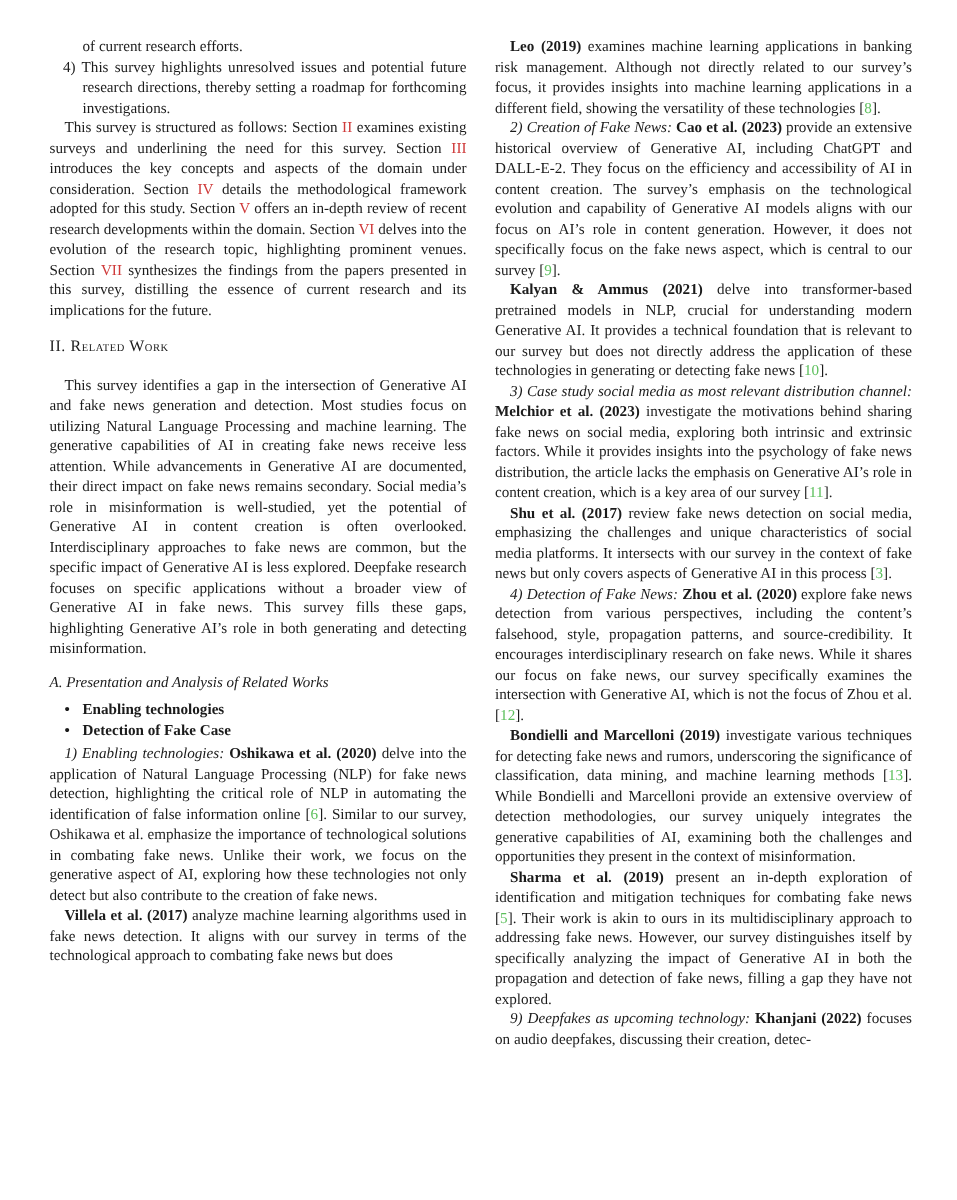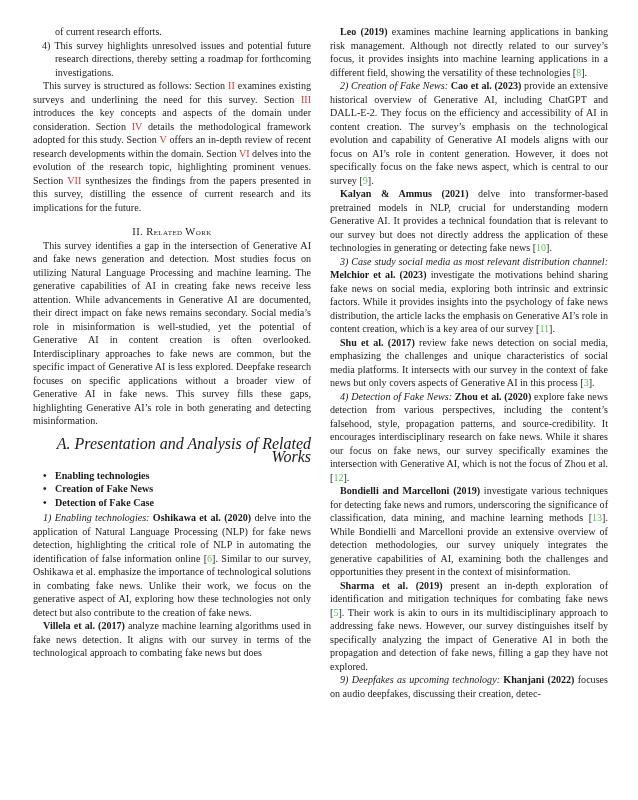--- a/index.html
+++ b/index.html
@@ -27,29 +27,28 @@
   .para { margin: 0; text-indent: 10px; }
   .para.noindent { text-indent: 0; }
   .cont-line { margin: 0; padding-left: 22px; text-indent: 0; }
   .num-item { margin: 0; padding-left: 22px; text-indent: -13px; }
 
   .section-heading {
     font-variant: small-caps;
     font-weight: normal;
     font-size: 10.6px;
     letter-spacing: 0.4px;
-    text-align: center;
     text-indent: 0;
-    margin: 11px 0 0 0;
+    margin: 11px 0 12px 0;
   }
   .subsection-heading {
     font-style: italic;
     font-weight: normal;
-    font-size: 16px;
-    text-align: right;
+    font-size: 10px;
+    text-align: left;
     text-indent: 0;
     margin: 9px 0 5px 0;
   }
   .bullet-list { margin: 2px 0 2px 0; padding: 0 0 0 12px; list-style: none; }
   .bullet-item { position: relative; padding-left: 10px; font-weight: bold; text-align: left; }
   .bullet-item::before { content: "\2022"; position: absolute; left: -2px; }
 
   .seg-plain  { }
   .seg-bold   { font-weight: bold; }
   .seg-italic { font-style: italic; }
@@ -62,21 +61,20 @@
 <div class="page" style="--ref-color: #cf3a3a; --cite-color: #5bbf5b;">
   <div class="col col-left">
       <p class="cont-line"><span class="seg-plain">of current research efforts.</span></p>
       <p class="num-item"><span class="seg-plain">4) </span><span class="seg-plain">This survey highlights unresolved issues and potential future research directions, thereby setting a roadmap for forthcoming investigations.</span></p>
       <p class="para"><span class="seg-plain">This survey is structured as follows: Section </span><span class="seg-ref">II</span><span class="seg-plain"> examines existing surveys and underlining the need for this survey. Section </span><span class="seg-ref">III</span><span class="seg-plain"> introduces the key concepts and aspects of the domain under consideration. Section </span><span class="seg-ref">IV</span><span class="seg-plain"> details the methodological framework adopted for this study. Section </span><span class="seg-ref">V</span><span class="seg-plain"> offers an in-depth review of recent research developments within the domain. Section </span><span class="seg-ref">VI</span><span class="seg-plain"> delves into the evolution of the research topic, highlighting prominent venues. Section </span><span class="seg-ref">VII</span><span class="seg-plain"> synthesizes the findings from the papers presented in this survey, distilling the essence of current research and its implications for the future.</span></p>
       <h2 class="section-heading">II. Related Work</h2>
       <p class="para"><span class="seg-plain">This survey identifies a gap in the intersection of Generative AI and fake news generation and detection. Most studies focus on utilizing Natural Language Processing and machine learning. The generative capabilities of AI in creating fake news receive less attention. While advancements in Generative AI are documented, their direct impact on fake news remains secondary. Social media’s role in misinformation is well-studied, yet the potential of Generative AI in content creation is often overlooked. Interdisciplinary approaches to fake news are common, but the specific impact of Generative AI is less explored. Deepfake research focuses on specific applications without a broader view of Generative AI in fake news. This survey fills these gaps, highlighting Generative AI’s role in both generating and detecting misinformation.</span></p>
       <h3 class="subsection-heading">A. Presentation and Analysis of Related Works</h3>
       <ul class="bullet-list">
         <li class="bullet-item">Enabling technologies</li>
-        <li class="bullet-item">Creation of Fake News</li>
         <li class="bullet-item">Detection of Fake Case</li>
       </ul>
       <p class="para"><span class="seg-italic">1) Enabling technologies: </span><span class="seg-bold">Oshikawa et al. (2020)</span><span class="seg-plain"> delve into the application of Natural Language Processing (NLP) for fake news detection, highlighting the critical role of NLP in automating the identification of false information online [</span><span class="seg-cite">6</span><span class="seg-plain">]. Similar to our survey, Oshikawa et al. emphasize the importance of technological solutions in combating fake news. Unlike their work, we focus on the generative aspect of AI, exploring how these technologies not only detect but also contribute to the creation of fake news.</span></p>
       <p class="para"><span class="seg-bold">Villela et al. (2017)</span><span class="seg-plain"> analyze machine learning algorithms used in fake news detection. It aligns with our survey in terms of the technological approach to combating fake news but does</span></p>
     </div>
   <div class="col col-right">
       <p class="para"><span class="seg-bold">Leo (2019)</span><span class="seg-plain"> examines machine learning applications in banking risk management. Although not directly related to our survey’s focus, it provides insights into machine learning applications in a different field, showing the versatility of these technologies [</span><span class="seg-cite">8</span><span class="seg-plain">].</span></p>
       <p class="para"><span class="seg-italic">2) Creation of Fake News: </span><span class="seg-bold">Cao et al. (2023)</span><span class="seg-plain"> provide an extensive historical overview of Generative AI, including ChatGPT and DALL-E-2. They focus on the efficiency and accessibility of AI in content creation. The survey’s emphasis on the technological evolution and capability of Generative AI models aligns with our focus on AI’s role in content generation. However, it does not specifically focus on the fake news aspect, which is central to our survey [</span><span class="seg-cite">9</span><span class="seg-plain">].</span></p>
       <p class="para"><span class="seg-bold">Kalyan &amp; Ammus (2021)</span><span class="seg-plain"> delve into transformer-based pretrained models in NLP, crucial for understanding modern Generative AI. It provides a technical foundation that is relevant to our survey but does not directly address the application of these technologies in generating or detecting fake news [</span><span class="seg-cite">10</span><span class="seg-plain">].</span></p>
       <p class="para"><span class="seg-italic">3) Case study social media as most relevant distribution channel: </span><span class="seg-bold">Melchior et al. (2023)</span><span class="seg-plain"> investigate the motivations behind sharing fake news on social media, exploring both intrinsic and extrinsic factors. While it provides insights into the psychology of fake news distribution, the article lacks the emphasis on Generative AI’s role in content creation, which is a key area of our survey [</span><span class="seg-cite">11</span><span class="seg-plain">].</span></p>

